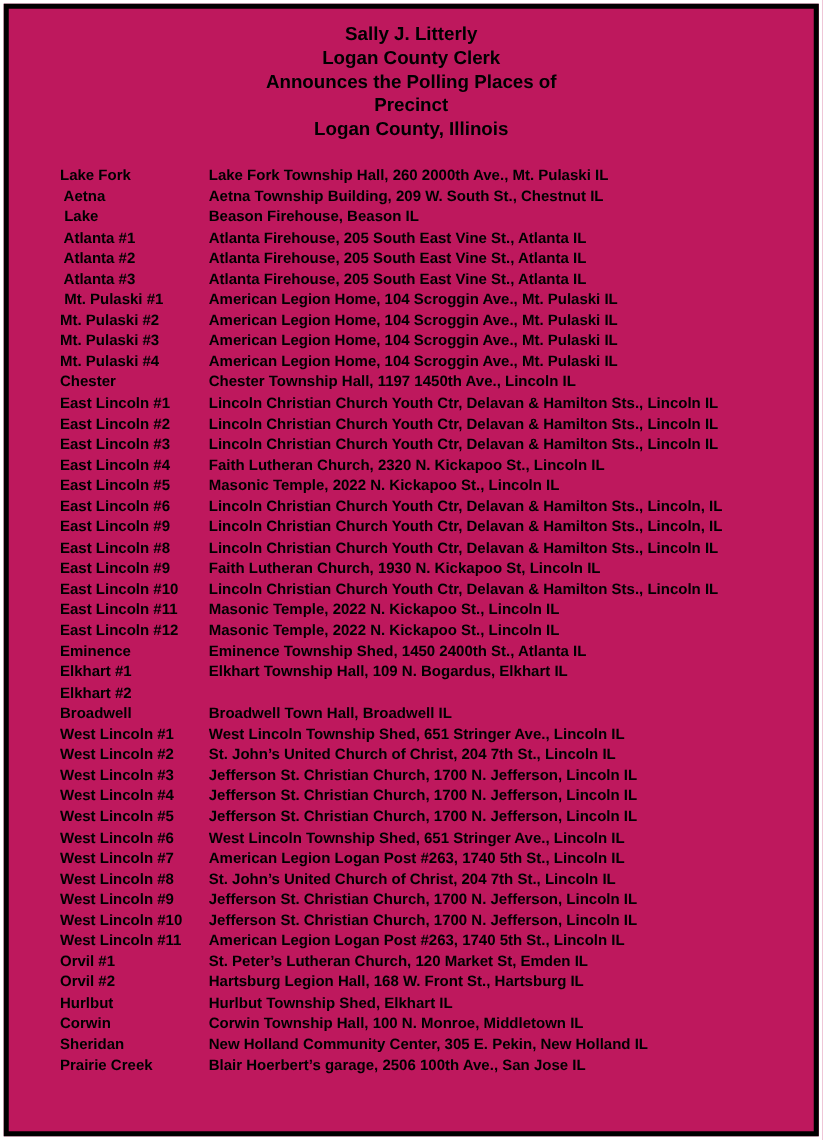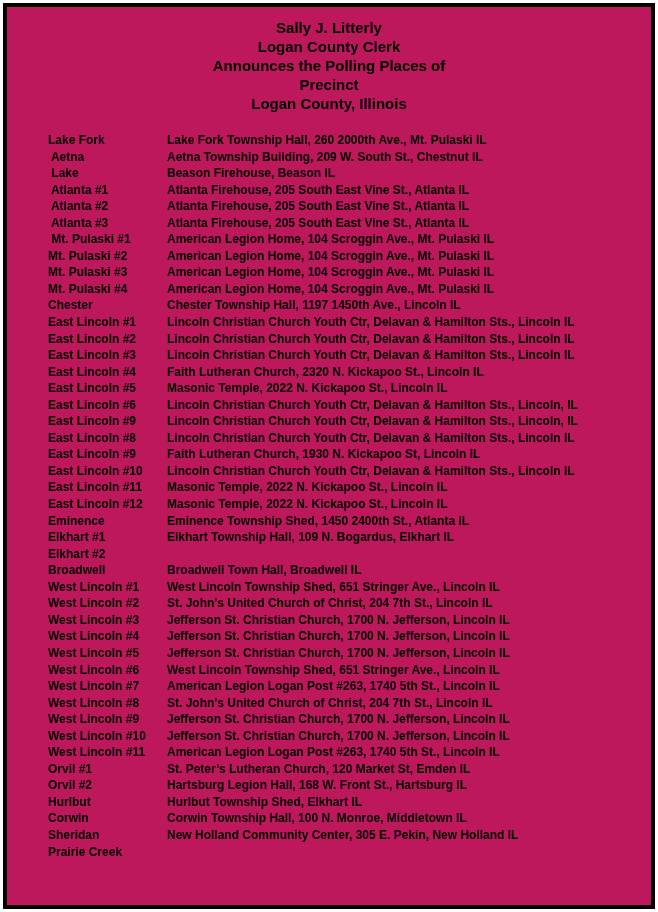--- a/index.html
+++ b/index.html
@@ -270,15 +270,16 @@
     <div class="polling-location">Corwin Township Hall, 100 N. Monroe, Middletown IL</div>
   </div>
 
   <div class="precinct-row">
     <div class="precinct-name">Sheridan</div>
     <div class="polling-location">New Holland Community Center, 305 E. Pekin, New Holland IL</div>
   </div>
 
   <div class="precinct-row">
     <div class="precinct-name">Prairie Creek</div>
+    <div class="polling-location">Blair Hoerbert’s garage, 2506 100th Ave., San Jose IL</div>
   </div>
 </div>
 </div>
 
 </body></html>

